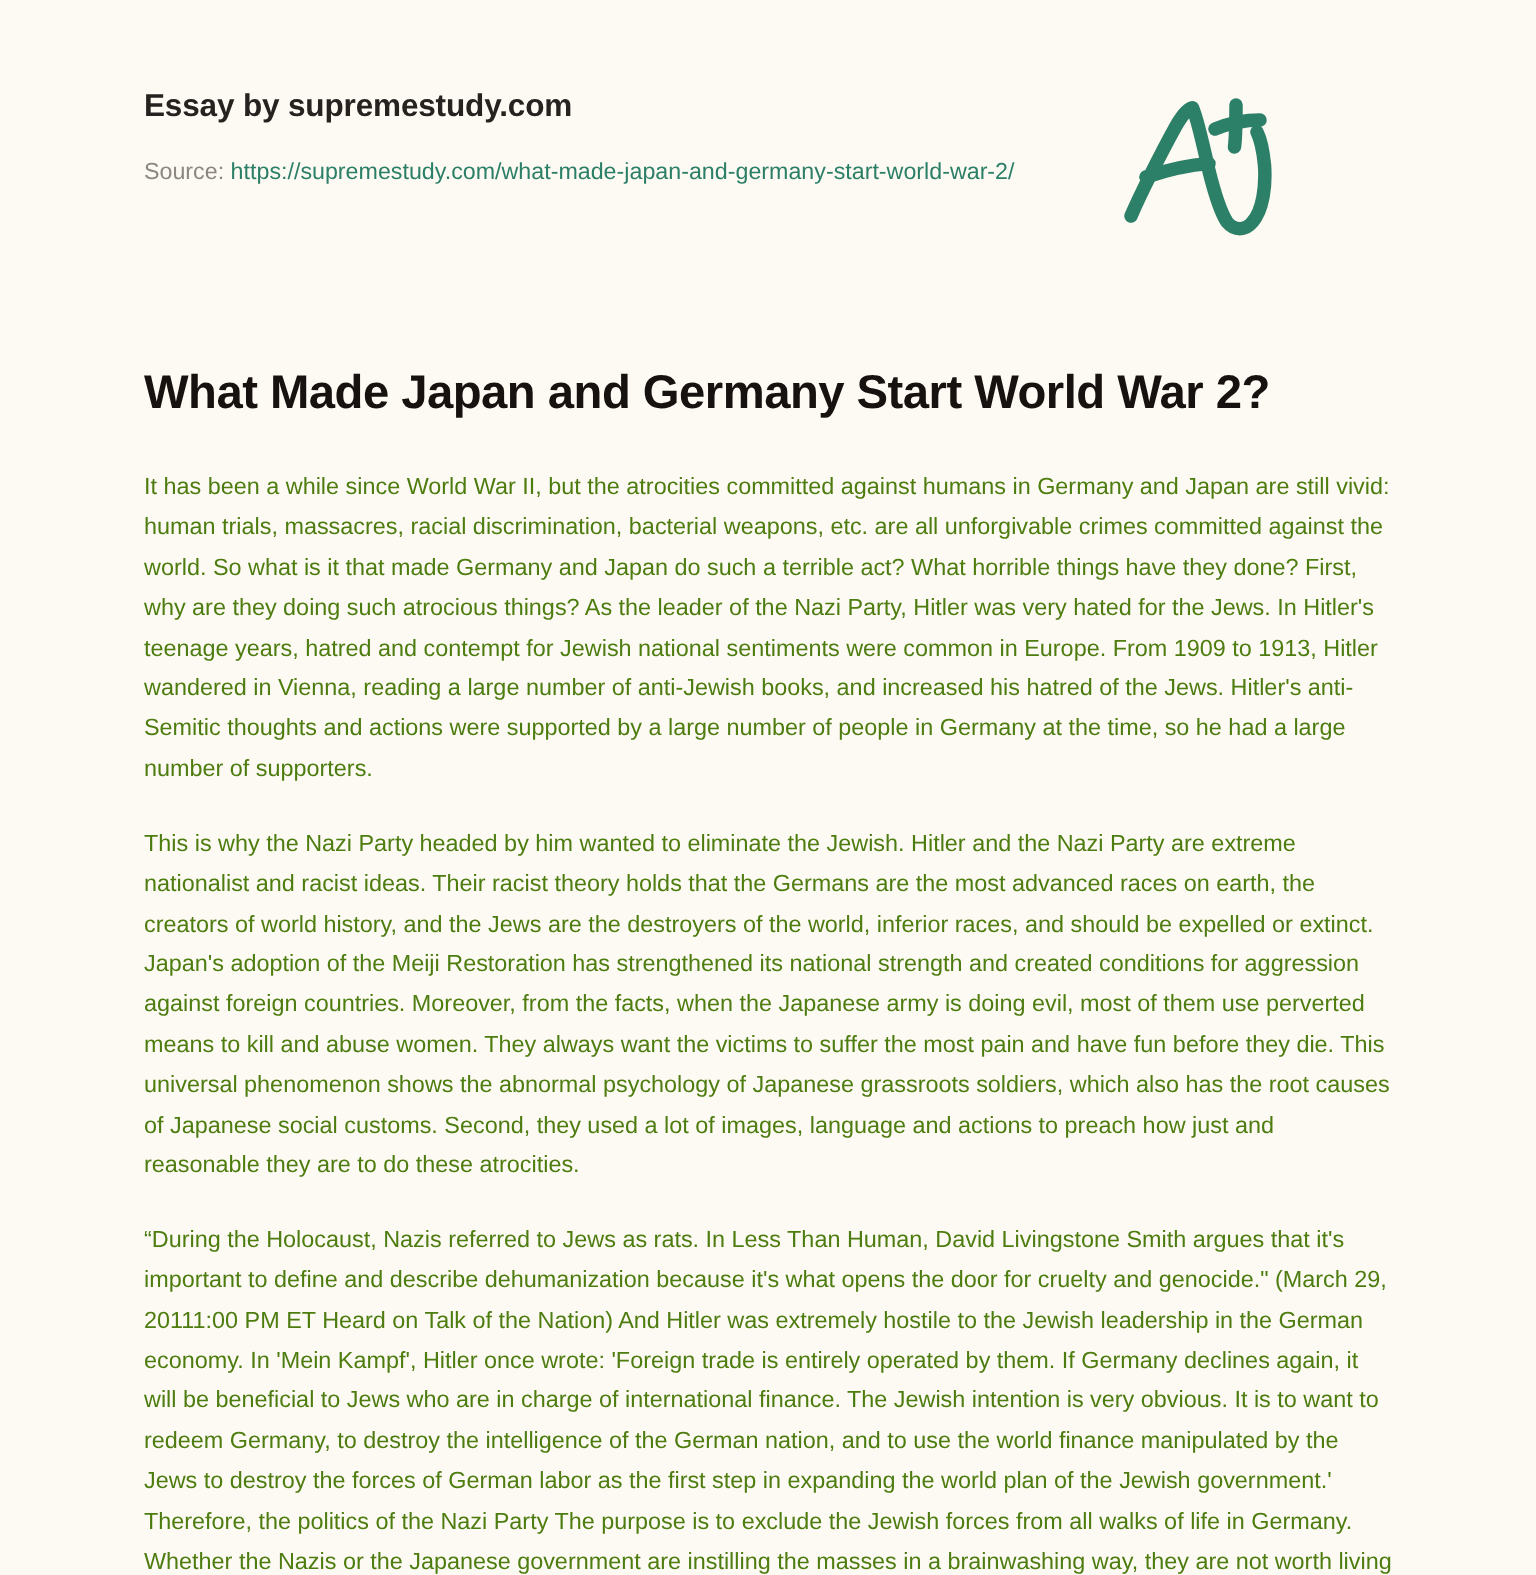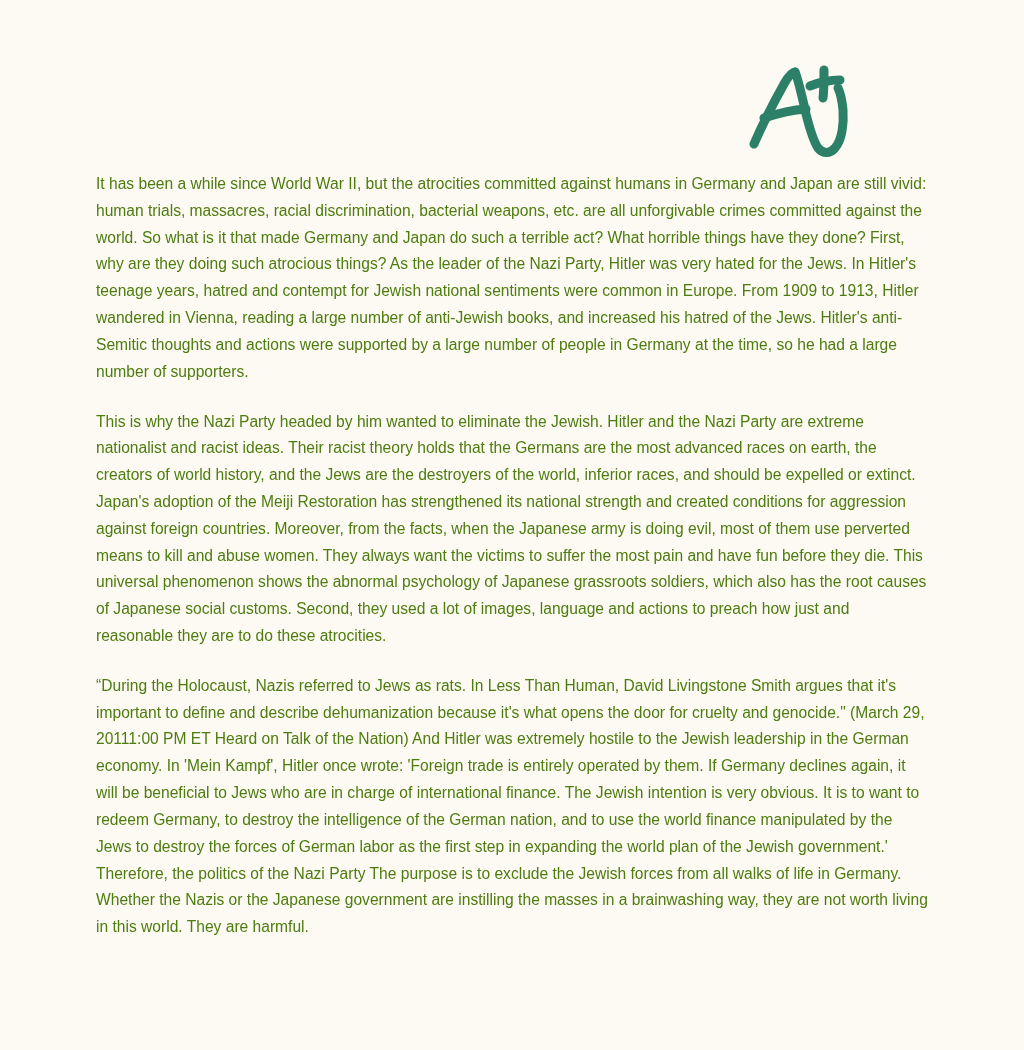--- a/index.html
+++ b/index.html
@@ -96,40 +96,46 @@
   .article-body p:last-child {
     margin-bottom: 0;
   }
 </style>
 </head>
 <body>
 
 <div class="page">
 
   <div class="header">
+    <div class="byline">Essay by supremestudy.com</div>
 
+    <div class="source-line">
+      <span class="source-label">Source:</span>
+      <a class="source-url" href="#">https://supremestudy.com/what-made-japan-and-germany-start-world-war-2/</a>
+    </div>
 
     <div class="logo">
       <svg viewBox="0 0 140 120" aria-hidden="true">
         <g fill="none" stroke="#2d8068" stroke-linecap="round" stroke-linejoin="round">
 
           <path d="M24 96 C30 82 44 54 54 36 C58 29 62 24 65 24" stroke-width="9"></path>
 
           <path d="M65 24 C68 30 72 48 76 66 C80 82 84 94 88 100 C93 106 100 106 105 100 C112 92 114 76 113 62 C112 52 110 44 108 40" stroke-width="9"></path>
 
           <path d="M34 70 C46 66 62 62 76 61" stroke-width="9"></path>
 
           <path d="M80 38 C90 34 102 32 110 32" stroke-width="9"></path>
 
           <path d="M94 22 C94 30 94 42 93 50" stroke-width="9"></path>
         </g>
       </svg>
     </div>
   </div>
 
+  <h1 class="article-title">What Made Japan and Germany Start World War 2?</h1>
 
   <div class="article-body">
     <p>It has been a while since World War II, but the atrocities committed against humans in Germany and Japan are still vivid: human trials, massacres, racial discrimination, bacterial weapons, etc. are all unforgivable crimes committed against the world. So what is it that made Germany and Japan do such a terrible act? What horrible things have they done? First, why are they doing such atrocious things? As the leader of the Nazi Party, Hitler was very hated for the Jews. In Hitler's teenage years, hatred and contempt for Jewish national sentiments were common in Europe. From 1909 to 1913, Hitler wandered in Vienna, reading a large number of anti-Jewish books, and increased his hatred of the Jews. Hitler's anti-Semitic thoughts and actions were supported by a large number of people in Germany at the time, so he had a large number of supporters.</p>
     <p>This is why the Nazi Party headed by him wanted to eliminate the Jewish. Hitler and the Nazi Party are extreme nationalist and racist ideas. Their racist theory holds that the Germans are the most advanced races on earth, the creators of world history, and the Jews are the destroyers of the world, inferior races, and should be expelled or extinct. Japan's adoption of the Meiji Restoration has strengthened its national strength and created conditions for aggression against foreign countries. Moreover, from the facts, when the Japanese army is doing evil, most of them use perverted means to kill and abuse women. They always want the victims to suffer the most pain and have fun before they die. This universal phenomenon shows the abnormal psychology of Japanese grassroots soldiers, which also has the root causes of Japanese social customs. Second, they used a lot of images, language and actions to preach how just and reasonable they are to do these atrocities.</p>
     <p>“During the Holocaust, Nazis referred to Jews as rats. In Less Than Human, David Livingstone Smith argues that it's important to define and describe dehumanization because it's what opens the door for cruelty and genocide." (March 29, 20111:00 PM ET Heard on Talk of the Nation) And Hitler was extremely hostile to the Jewish leadership in the German economy. In 'Mein Kampf', Hitler once wrote: 'Foreign trade is entirely operated by them. If Germany declines again, it will be beneficial to Jews who are in charge of international finance. The Jewish intention is very obvious. It is to want to redeem Germany, to destroy the intelligence of the German nation, and to use the world finance manipulated by the Jews to destroy the forces of German labor as the first step in expanding the world plan of the Jewish government.' Therefore, the politics of the Nazi Party The purpose is to exclude the Jewish forces from all walks of life in Germany. Whether the Nazis or the Japanese government are instilling the masses in a brainwashing way, they are not worth living in this world. They are harmful.</p>
 
   </div>
 
 </div>
 

